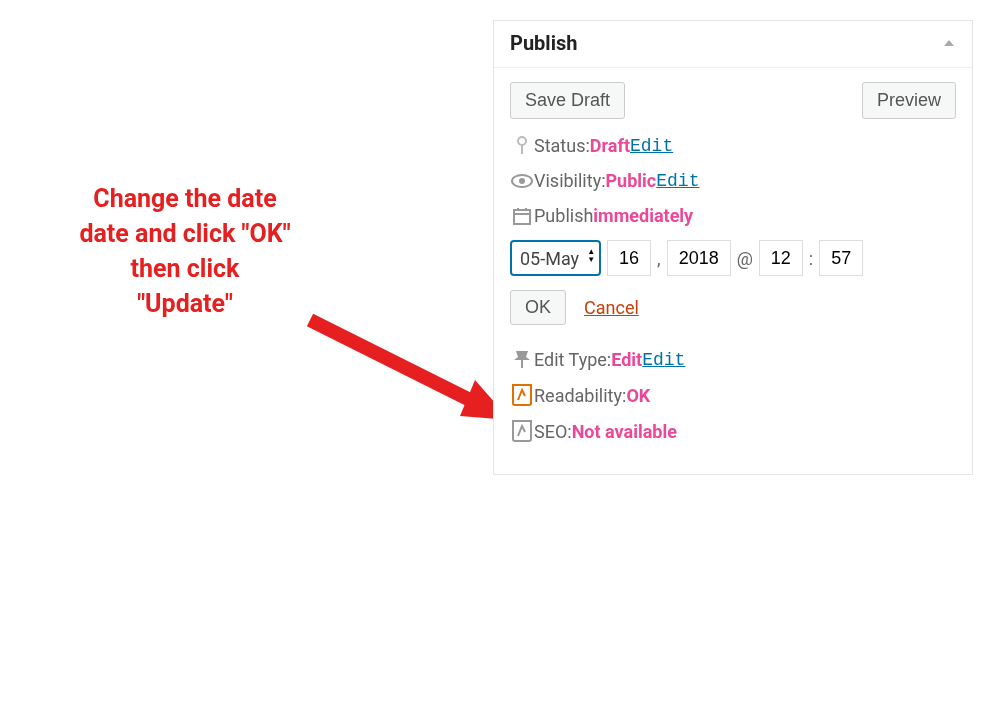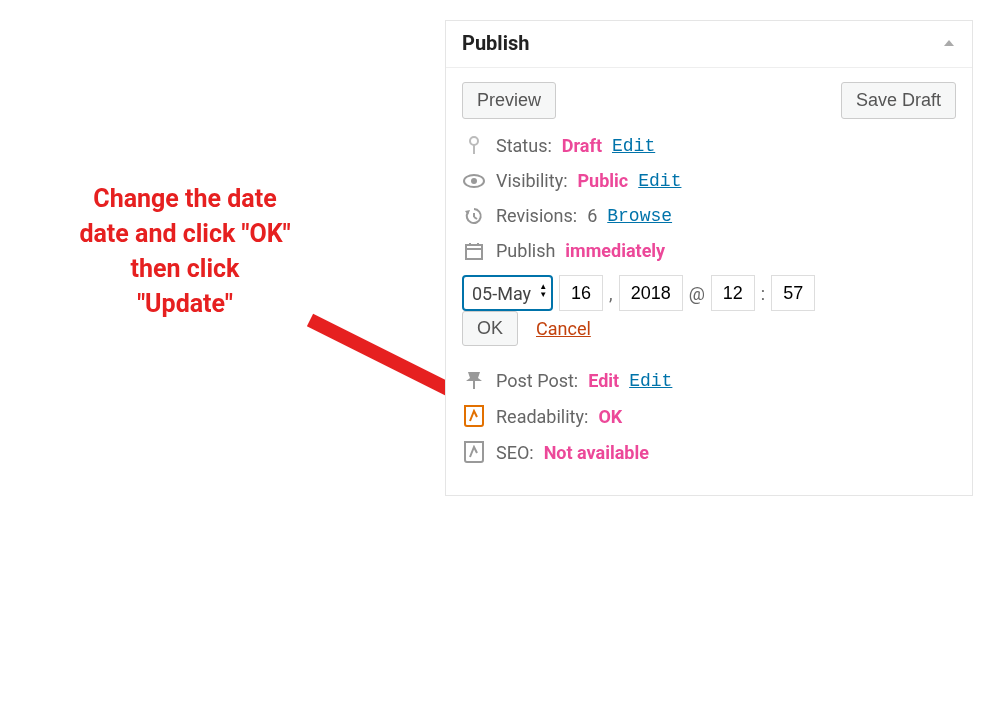--- a/index.html
+++ b/index.html
@@ -29,21 +29,21 @@
     left: 300px;
     top: 310px;
     width: 210px;
     height: 120px;
     pointer-events: none;
   }
   .panel {
     position: absolute;
     right: 25px;
     top: 20px;
-    width: 528px;
+    width: 480px;
     border: 1px solid #e5e5e5;
     background: #fff;
   }
   .panel-header {
     background: #fff;
     border-bottom: 1px solid #eee;
     padding: 10px 16px 12px 16px;
     display: flex;
     align-items: center;
     justify-content: space-between;
@@ -70,21 +70,20 @@
     background: #f6f7f7;
     color: #555;
     padding: 7px 14px;
     font-size: 18px;
     border-radius: 3px;
     cursor: pointer;
   }
   .meta-row {
     display: flex;
     align-items: center;
-    gap: 10px;
     margin: 14px 0;
     font-size: 18px;
     color: #666;
   }
   .meta-row .icon {
     width: 24px;
     display: flex;
     justify-content: center;
     color: #999;
   }
@@ -94,20 +93,21 @@
     color: #0073aa;
     text-decoration: underline;
     cursor: pointer;
     font-family: Liberation Mono, monospace;
   }
   .date-line {
     display: flex;
     align-items: center;
     gap: 6px;
     margin-top: 10px;
+    margin-bottom: 14px;
     flex-wrap: nowrap;
     font-size: 18px;
   }
   .month-select {
     border: 2px solid #0073aa;
     border-radius: 4px;
     padding: 4px 20px 4px 8px;
     font-size: 18px;
     height: 36px;
     background: #fff;
@@ -195,22 +195,22 @@
     <span class="collapse-caret">
       <svg width="14" height="10" viewBox="0 0 14 10">
           <polygon points="2,8 12,8 7,2" fill="#aaa"></polygon>
         </svg>
     </span>
   </div>
 
   <div class="panel-body">
 
     <div class="button-row">
+      <button class="btn">Save Draft</button>
       <button class="btn">Preview</button>
-      <button class="btn">Save Draft</button>
     </div>
 
     <div class="meta-row">
       <span class="icon">
         <svg width="16" height="20" viewBox="0 0 16 20">
             <circle cx="8" cy="5" r="4" fill="none" stroke="#bbb" stroke-width="2"></circle>
             <rect x="7" y="9" width="2" height="9" fill="#bbb"></rect>
           </svg>
       </span>
       <span class="label-text">Status:</span>
@@ -223,33 +223,20 @@
         <svg width="22" height="14" viewBox="0 0 22 14">
             <ellipse cx="11" cy="7" rx="10" ry="6" fill="none" stroke="#999" stroke-width="2"></ellipse>
             <circle cx="11" cy="7" r="3" fill="#999"></circle>
           </svg>
       </span>
       <span class="label-text">Visibility:</span>
       <span class="bold">Public</span>
       <span class="link">Edit</span>
     </div>
 
-    <div class="meta-row">
-      <span class="icon">
-        <svg width="20" height="20" viewBox="0 0 20 20">
-            <path d="M10 3 a7 7 0 1 1 -6 3" fill="none" stroke="#999" stroke-width="2"></path>
-            <polygon points="1,5 6,4 4,9" fill="#999"></polygon>
-            <line x1="10" y1="7" x2="10" y2="11" stroke="#999" stroke-width="2"></line>
-            <line x1="10" y1="11" x2="13" y2="13" stroke="#999" stroke-width="2"></line>
-          </svg>
-      </span>
-      <span class="label-text">Revisions:</span>
-      <span class="label-text">6</span>
-      <span class="link">Browse</span>
-    </div>
 
     <div class="meta-row">
       <span class="icon">
         <svg width="20" height="20" viewBox="0 0 20 20">
             <rect x="2" y="4" width="16" height="14" fill="none" stroke="#999" stroke-width="2"></rect>
             <line x1="2" y1="8" x2="18" y2="8" stroke="#999" stroke-width="2"></line>
             <line x1="6" y1="2" x2="6" y2="5" stroke="#999" stroke-width="2"></line>
             <line x1="14" y1="2" x2="14" y2="5" stroke="#999" stroke-width="2"></line>
             <line x1="6" y1="11" x2="6" y2="11" stroke="#999" stroke-width="2"></line>
           </svg>
@@ -277,21 +264,21 @@
       <span class="cancel-link">Cancel</span>
     </div>
 
     <div class="meta-row">
       <span class="icon">
         <svg width="18" height="20" viewBox="0 0 18 20">
             <polygon points="3,1 15,1 13,7 17,10 1,10 5,7" fill="#999"></polygon>
             <rect x="8" y="10" width="2" height="8" fill="#999"></rect>
           </svg>
       </span>
-      <span class="label-text">Post Post:</span>
+      <span class="label-text">Edit Type:</span>
       <span class="bold">Edit</span>
       <span class="link">Edit</span>
     </div>
 
     <div class="meta-row">
       <span class="icon">
         <span class="yoast-icon orange">
           <svg width="12" height="14" viewBox="0 0 12 14">
               <path d="M2 12 L6 2 L9 8" fill="none" stroke="#e27000" stroke-width="2"></path>
             </svg>

